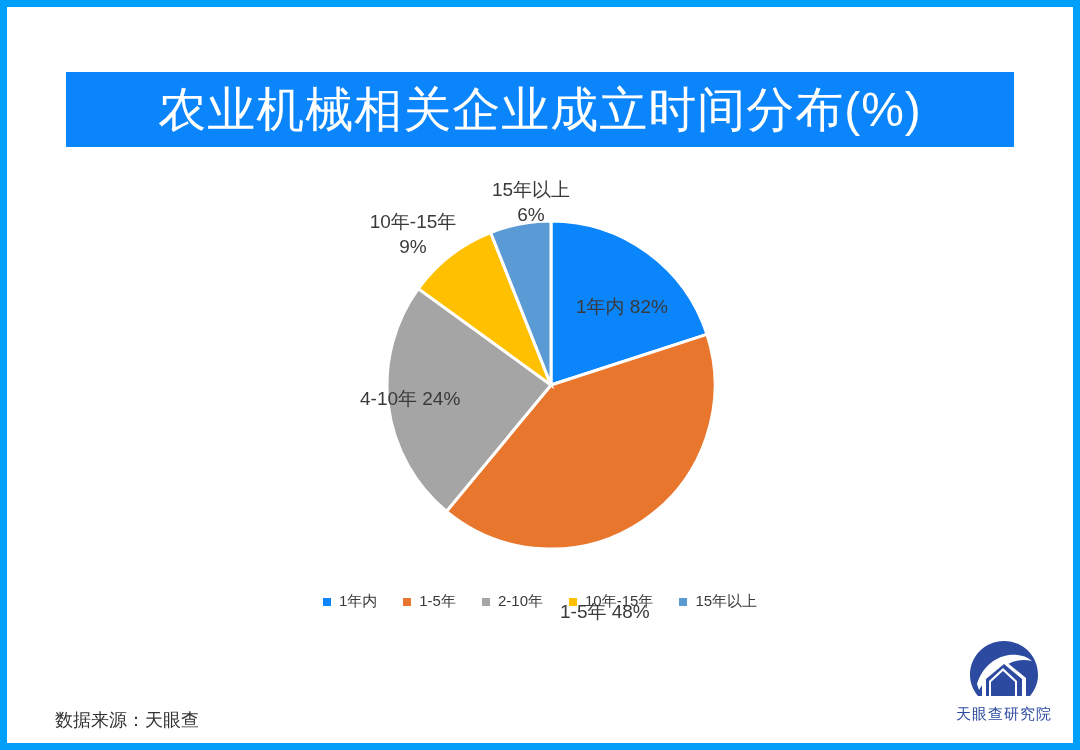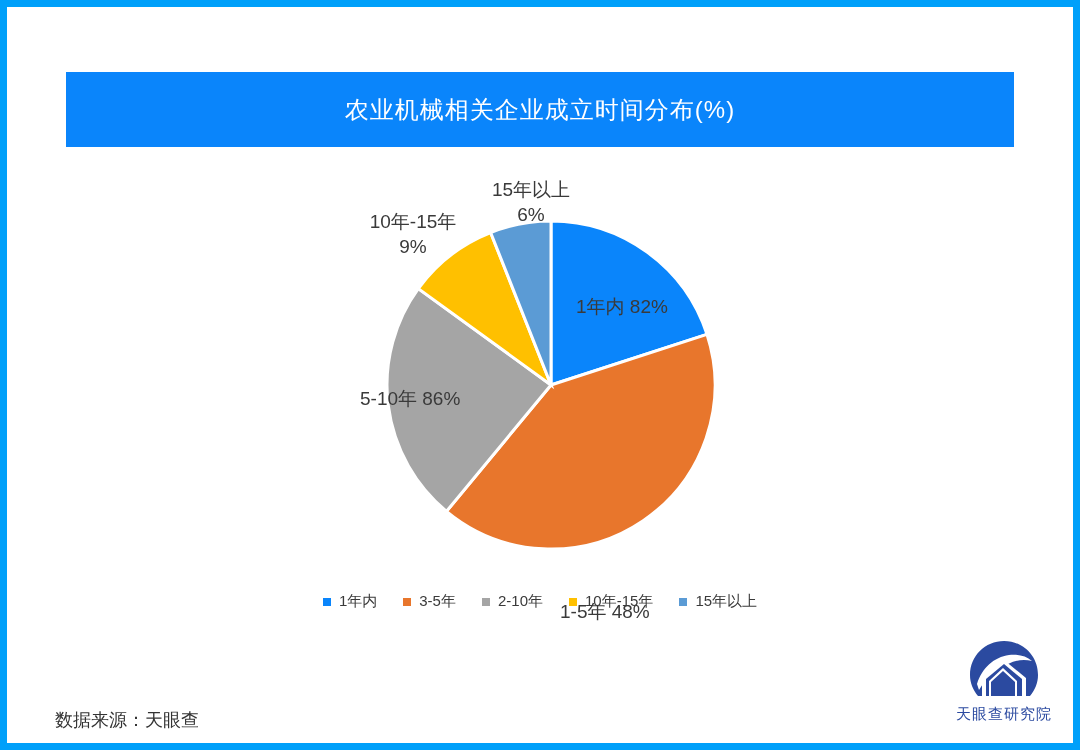--- a/index.html
+++ b/index.html
@@ -35,21 +35,21 @@
     top: 72px;
     width: 948px;
     height: 75px;
     background: #0a85fb;
     display: flex;
     align-items: center;
     justify-content: center;
   }
   .title-text {
     color: #ffffff;
-    font-size: 24px;
+    font-size: 48px;
     font-weight: 400;
     letter-spacing: 1px;
     line-height: 1;
     white-space: nowrap;
   }
 
   
   .chart-area {
     position: absolute;
     left: 0;
@@ -171,32 +171,32 @@
       <div>6%</div>
     </div>
 
     <div class="outside-label" style="left:348px; top:50px; width:130px;">
       <div>10年-15年</div>
       <div>9%</div>
     </div>
 
     <div class="slice-label" style="left:576px; top:135px;">1年内 82%</div>
     <div class="slice-label" style="left:560px; top:440px;">1-5年 48%</div>
-    <div class="slice-label" style="left:360px; top:227px;">5-10年 86%</div>
+    <div class="slice-label" style="left:360px; top:227px;">4-10年 24%</div>
 
   </div>
 
   <div class="legend">
     <div class="legend-item">
       <span class="legend-swatch" style="background:#0a85fb"></span>
       <span class="legend-label">1年内</span>
     </div>
     <div class="legend-item">
       <span class="legend-swatch" style="background:#e8762c"></span>
-      <span class="legend-label">3-5年</span>
+      <span class="legend-label">1-5年</span>
     </div>
     <div class="legend-item">
       <span class="legend-swatch" style="background:#a5a5a5"></span>
       <span class="legend-label">2-10年</span>
     </div>
     <div class="legend-item">
       <span class="legend-swatch" style="background:#ffc000"></span>
       <span class="legend-label">10年-15年</span>
     </div>
     <div class="legend-item">

